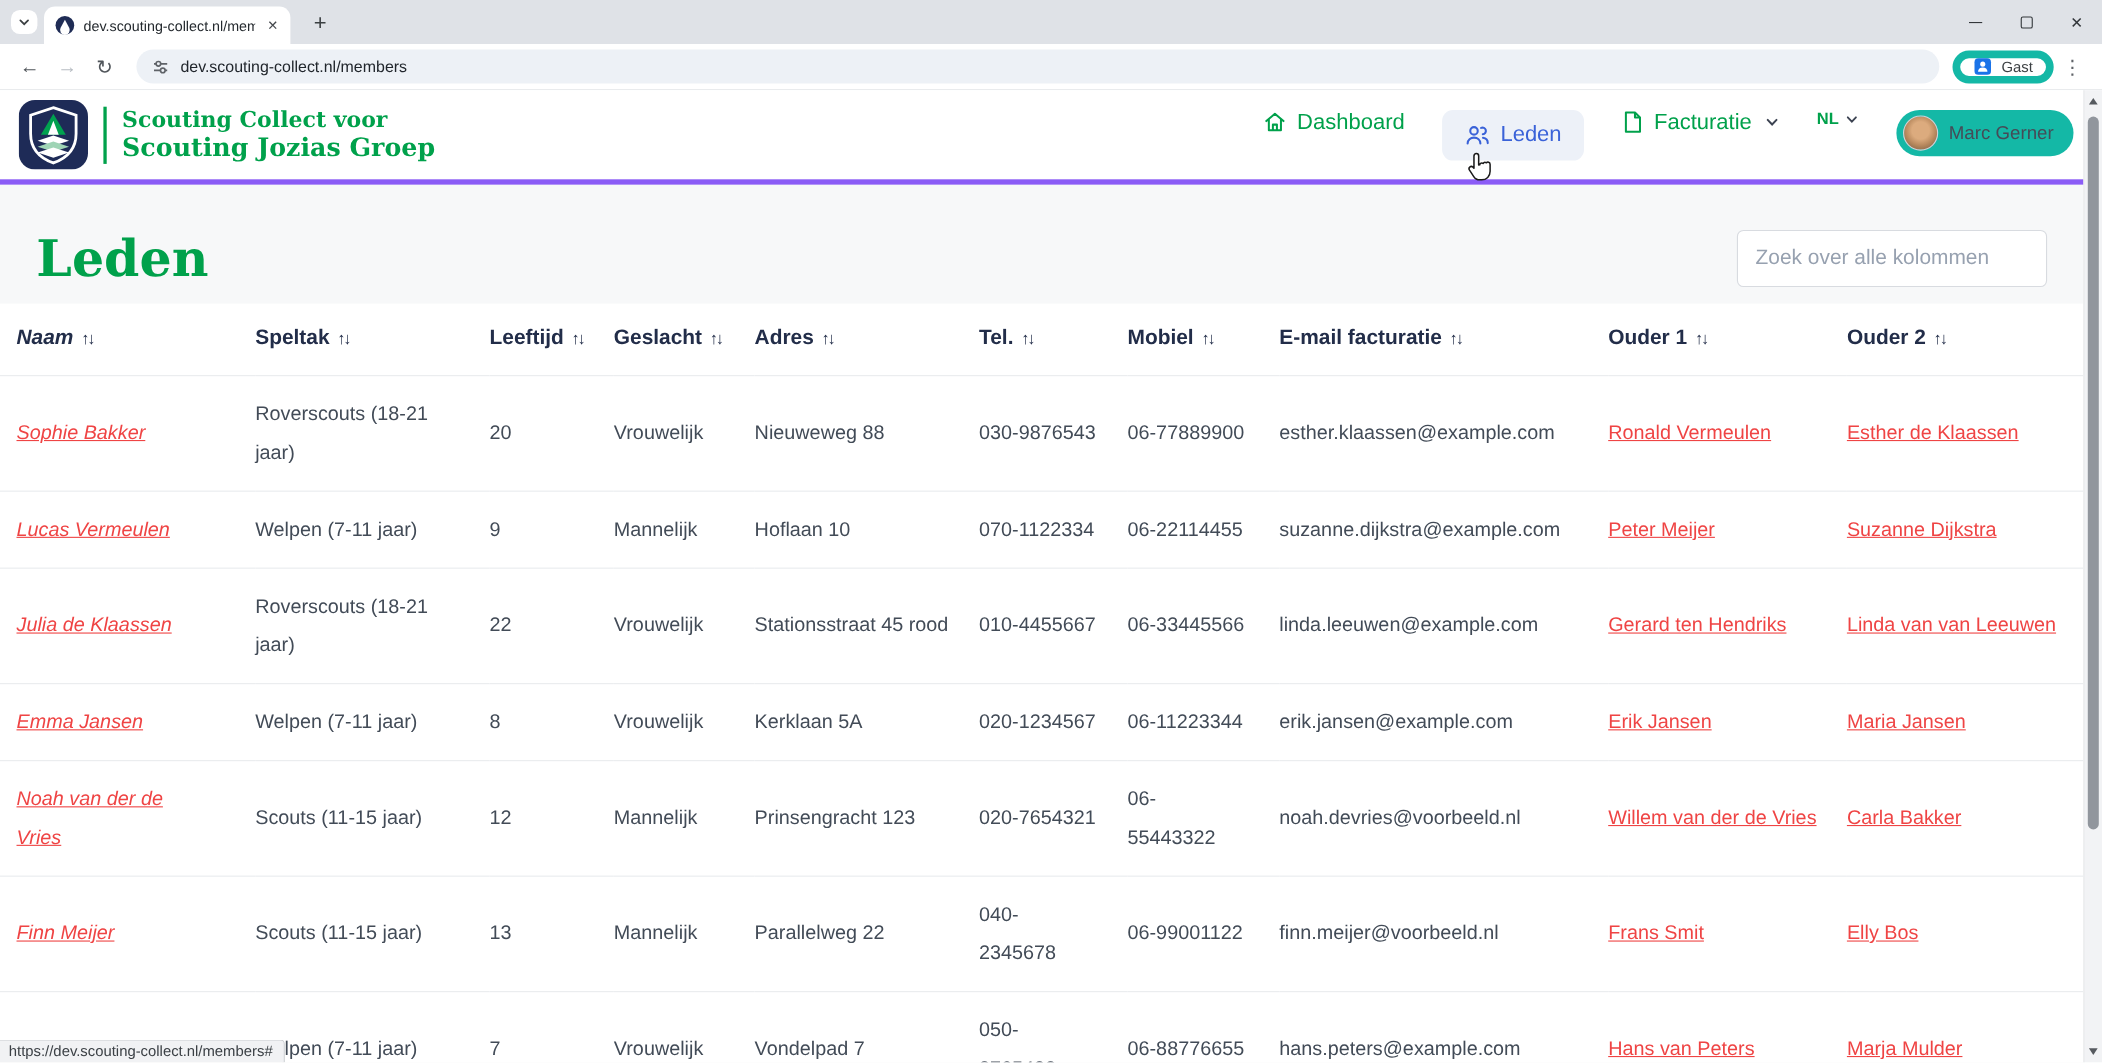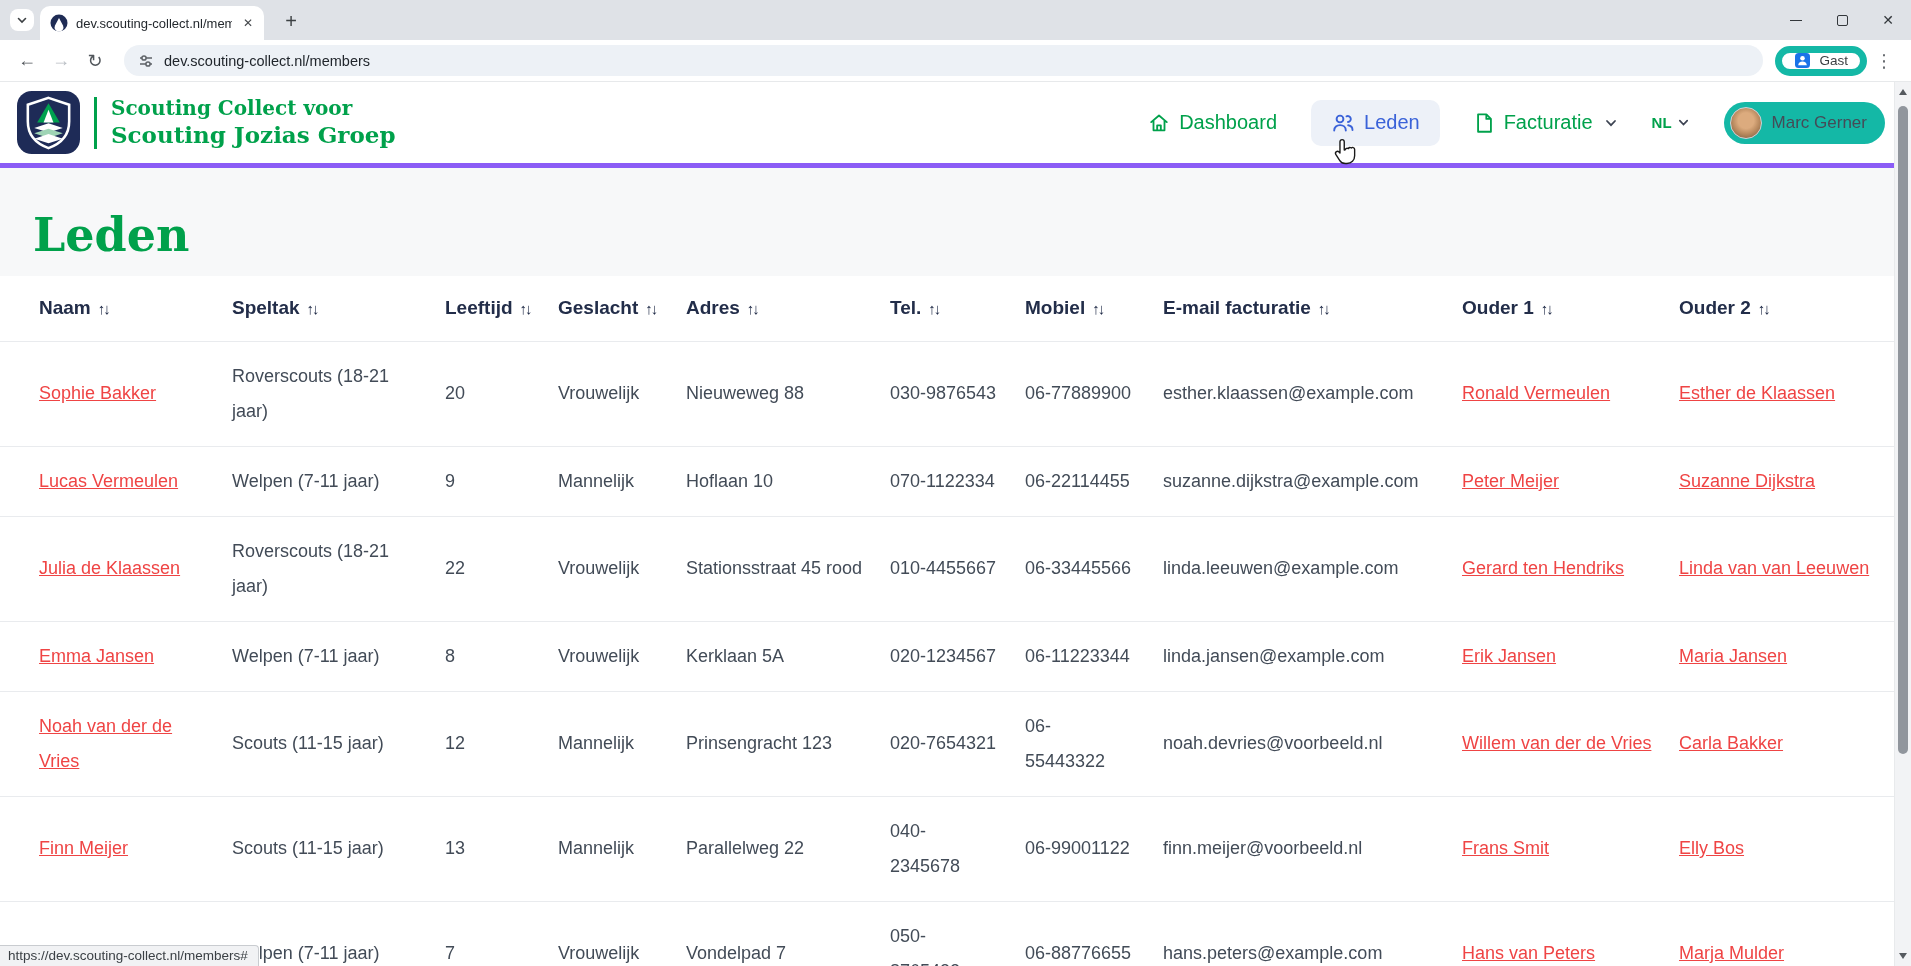--- a/index.html
+++ b/index.html
@@ -28,42 +28,42 @@
   .gast { height:30px; border:7px solid #14b8a6; border-radius:15px; display:flex; align-items:center; gap:8px; padding:0 12px; background:#fff; }
   .gast-label { font-size:13.5px; color:#3c4043; }
   .kebab { font-size:18px; color:#5f6368; margin:0 8px; }
 
   
   .app-header { height:86px; background:#fff; display:flex; align-items:center; padding:0 26px 0 17px; border-bottom:5px solid #8b5cf6; }
   .brand-divider { width:3px; height:52px; background:#00a14b; margin:0 14px; }
   .brand { font-family:"DejaVu Serif", serif; font-weight:bold; color:#00a14b; line-height:1.18; }
   .brand-l1 { font-size:20px; }
   .brand-l2 { font-size:23px; }
-  .nav { margin-left:auto; display:flex; align-items:center; gap:34px; }
+  .nav { margin-left:auto; display:flex; align-items:flex-start; gap:34px; }
   .nav-item { display:flex; align-items:center; gap:9px; font-size:20px; }
   .nav-green { color:#00a14b; }
   .nav-item.active { background:#edf1f8; color:#3a62d8; padding:11px 20px; border-radius:10px; }
   .chev { margin-left:2px; }
   .lang { display:flex; align-items:center; gap:5px; font-size:15px; font-weight:bold; color:#00a14b; }
   .userpill { display:flex; align-items:center; gap:10px; background:#14b8a6; border-radius:999px; padding:5px 18px 5px 6px; }
   .avatar { width:32px; height:32px; border-radius:50%;
     background: radial-gradient(circle at 50% 42%, #dcab7e 0 34%, #b98a5f 58%, #6d5138 100%);
     border:1px solid #cfd2d8; }
   .username { font-size:17px; color:#454b57; }
 
   
   .page { background:#f7f8f9; height:798px; margin-right:17px; overflow:hidden; }
   .title-row { display:flex; align-items:center; justify-content:space-between; padding:26px 33px 0 33px; height:108px; }
   .page-title { font-family:"DejaVu Serif", serif; font-size:46px; font-weight:bold; color:#00a14b; }
   .search-input { width:282px; height:52px; border:1px solid #d8dbe0; border-radius:6px; background:#fff; padding:0 16px; font-size:19px; color:#3b4656; font-family:"Liberation Sans", sans-serif; }
   .search-input::placeholder { color:#97a1b0; }
 
   table { width:100%; border-collapse:collapse; table-layout:fixed; background:#fff; }
   thead th { text-align:left; font-size:19px; font-weight:bold; color:#222d49; height:65px; padding:0 10px 0 0; white-space:nowrap; }
-  thead th:first-child, tbody td:first-child { padding-left:39px; }
+  thead th:first-child, tbody td:first-child { padding-left:15px;font-style:italic; }
   .sort-icon { font-size:15px; margin-left:7px; letter-spacing:-2px; color:#222d49; }
   tbody td { font-size:18px; color:#424b57; line-height:35px; padding:17px 10px 17px 0; vertical-align:middle; border-top:1px solid #e9ebee; white-space:pre-line; }
   a.cell-link { color:#ef4444; text-decoration:underline; }
 
   
   .scrollbar { position:absolute; right:0; top:82px; bottom:0; width:17px; background:#f2f3f5; border-left:1px solid #e8eaec; }
   .sb-up { position:absolute; top:7px; left:4px; width:0; height:0; border-left:4.5px solid transparent; border-right:4.5px solid transparent; border-bottom:6px solid #565a5f; }
   .sb-down { position:absolute; bottom:7px; left:4px; width:0; height:0; border-left:4.5px solid transparent; border-right:4.5px solid transparent; border-top:6px solid #565a5f; }
   .sb-thumb { position:absolute; top:24px; left:3px; width:10px; height:648px; background:#91969d; border-radius:6px; }
 
@@ -176,20 +176,21 @@
       <div class="userpill">
         <div class="avatar"></div>
         <span class="username">Marc Gerner</span>
       </div>
     </div>
   </div>
 
   <div class="page">
     <div class="title-row">
       <h1 class="page-title">Leden</h1>
+      <input class="search-input" type="text" placeholder="Zoek over alle kolommen" style="">
     </div>
     <table>
       <colgroup>
         <col style="width:232px">
           <col style="width:213px">
           <col style="width:113px">
           <col style="width:128px">
         <col style="width:204px">
           <col style="width:135px">
           <col style="width:138px">
@@ -251,21 +252,21 @@
             <td><a href="#" class="cell-link">Linda van van Leeuwen</a></td>
           </tr>
           <tr>
             <td><a href="#" class="cell-link">Emma Jansen</a></td>
             <td><span>Welpen (7-11 jaar)</span></td>
             <td><span>8</span></td>
             <td><span>Vrouwelijk</span></td>
             <td><span>Kerklaan 5A</span></td>
             <td><span>020-1234567</span></td>
             <td><span>06-11223344</span></td>
-            <td><span>linda.jansen@example.com</span></td>
+            <td><span>erik.jansen@example.com</span></td>
             <td><a href="#" class="cell-link">Erik Jansen</a></td>
             <td><a href="#" class="cell-link">Maria Jansen</a></td>
           </tr>
           <tr>
             <td><a href="#" class="cell-link">Noah van der de
 Vries</a></td>
             <td><span>Scouts (11-15 jaar)</span></td>
             <td><span>12</span></td>
             <td><span>Mannelijk</span></td>
             <td><span>Prinsengracht 123</span></td>

